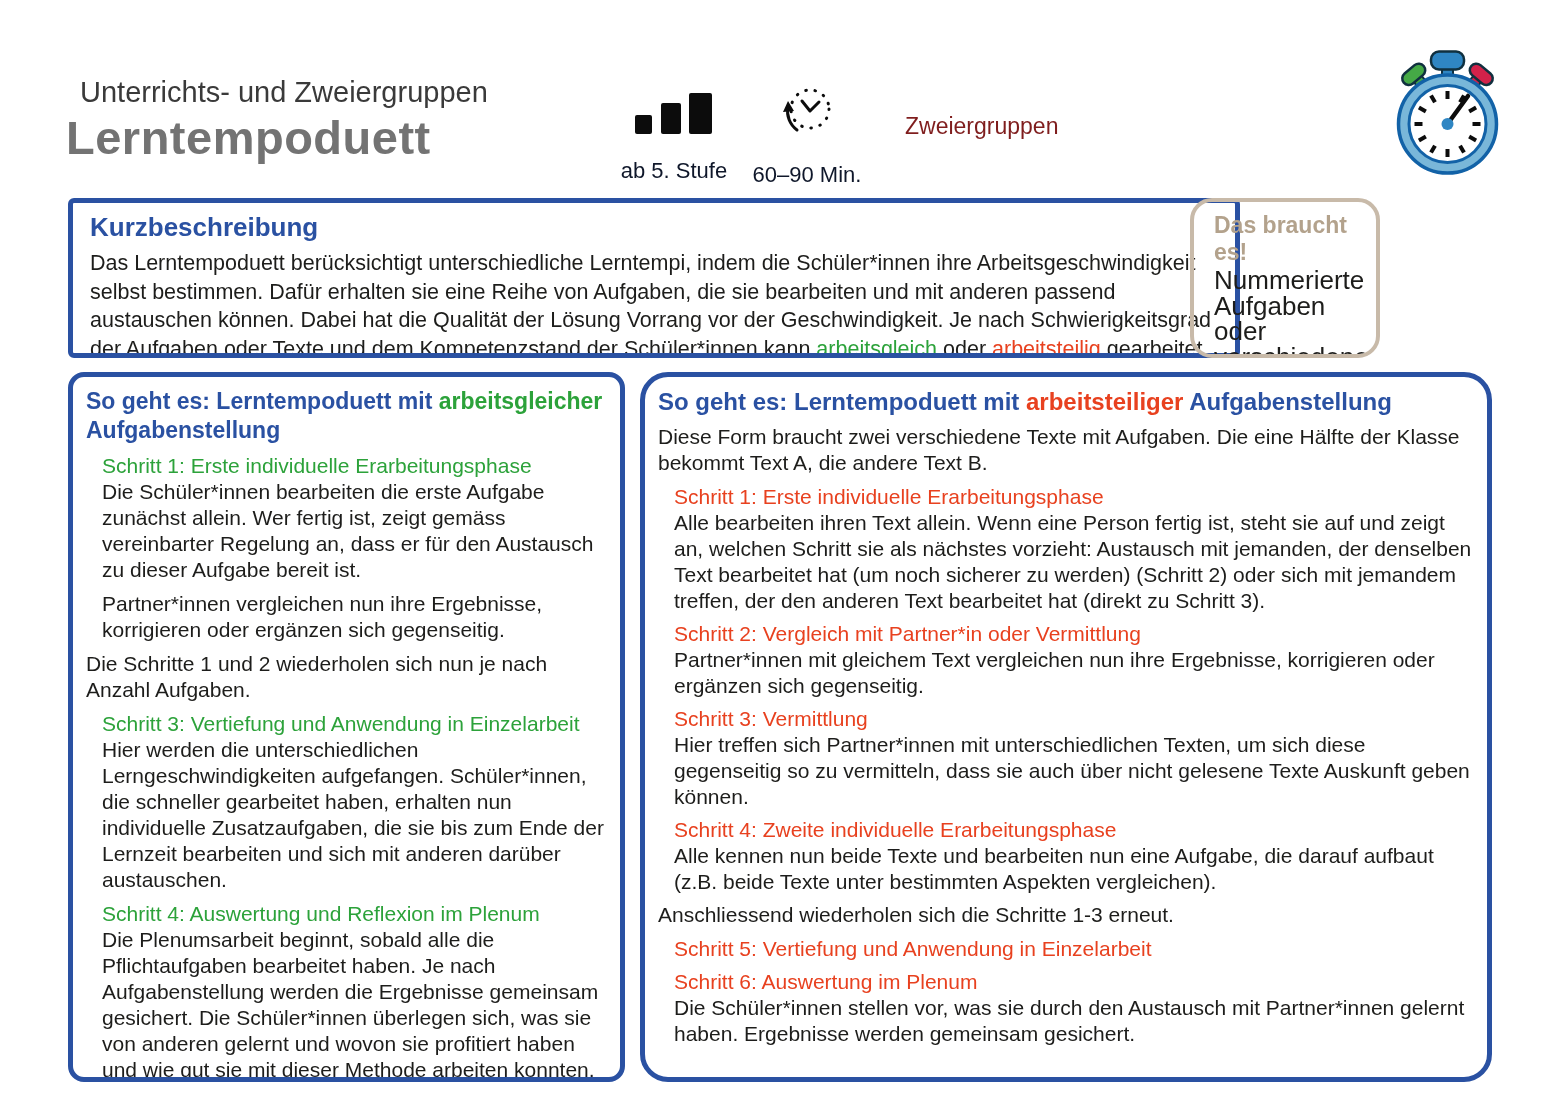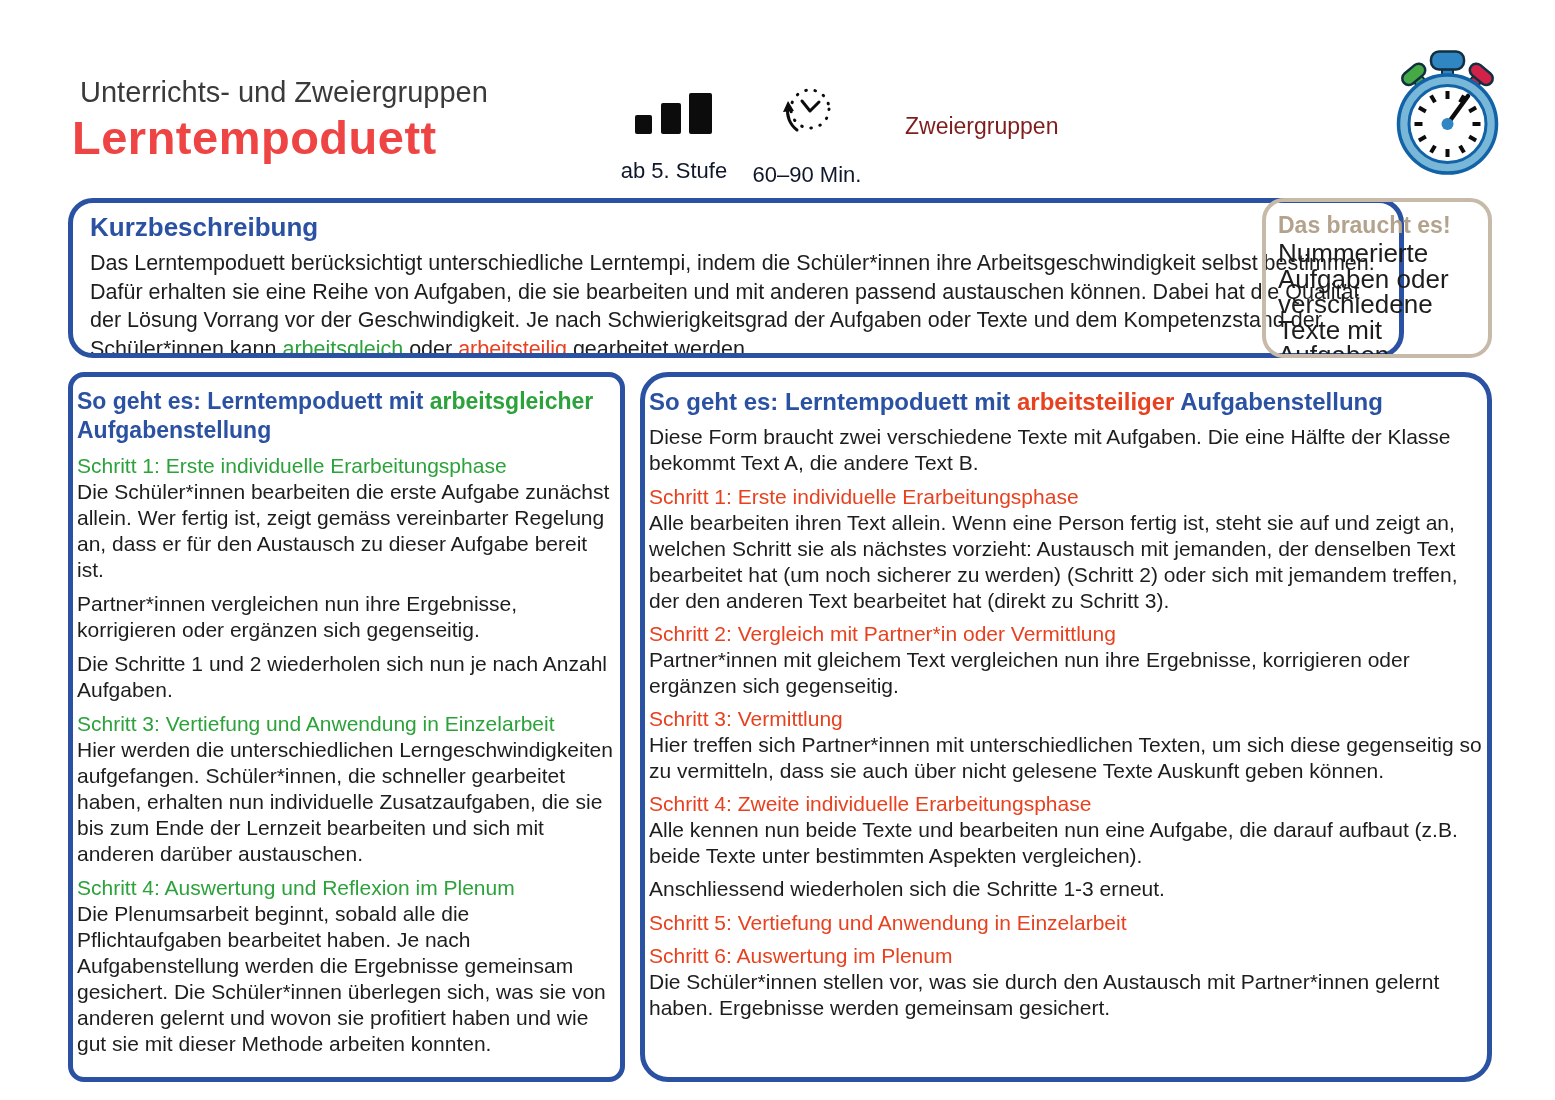--- a/index.html
+++ b/index.html
@@ -2,51 +2,51 @@
 <html><head>
 <meta charset="utf-8">
 <style>
   html,body { margin:0; padding:0; background:#ffffff; }
   .page {
     position:relative; width:1555px; height:1100px; background:#ffffff;
     font-family:"Liberation Sans","DejaVu Sans",sans-serif; color:#1d1d1b; overflow:hidden;
   }
   
   .category { position:absolute; left:80px; top:76px; font-size:29px; color:#3a3a3a; }
-  .main-title { position:absolute; left:72px; top:110px; margin:0; font-size:47px; font-weight:bold; color:#ef4444; letter-spacing:0.5px; }
+  .main-title { position:absolute; left:66px; top:110px; margin:0; font-size:47px; font-weight:bold; color:#737373; letter-spacing:0.5px; }
   .meta-level { position:absolute; left:615px; top:92px; width:118px; text-align:center; }
   .meta-duration { position:absolute; left:748px; top:84px; width:118px; text-align:center; }
   .meta-label { display:block; font-size:22px; color:#0f172a; margin-top:20px; }
   .meta-group { position:absolute; left:905px; top:113px; font-size:23px; color:#7f1d1d; }
   .stopwatch { position:absolute; left:1395px; top:50px; width:105px; height:127px; }
   
   .kurz-box {
-    position:absolute; left:68px; top:198px; width:1336px; height:160px; box-sizing:border-box;
-    border:5px solid #2a51a2; border-radius:25px; padding:6px 17px; overflow:hidden;
+    position:absolute; left:68px; top:198px; width:1172px; height:160px; box-sizing:border-box;
+    border:5px solid #2a51a2; border-radius:6px; padding:6px 17px; overflow:hidden;
   }
   .kurz-box h2 { margin:3px 0 6px 0; font-size:26px; color:#2a51a2; }
   .kurz-box p { margin:0; font-size:21.5px; line-height:28.5px; }
   .need-box {
-    position:absolute; left:1262px; top:198px; width:230px; height:160px; box-sizing:border-box;
-    border:4px solid #c8baa9; border-radius:22px; padding:6px 12px; overflow:hidden;
+    position:absolute; left:1190px; top:198px; width:190px; height:160px; box-sizing:border-box;
+    border:4px solid #c8baa9; border-radius:22px; padding:6px 20px; overflow:hidden;
   }
   .need-box h3 { margin:4px 0 2px 0; font-size:23px; color:#b3a28c; }
   .need-box p { margin:0; font-size:26px; line-height:25.5px; }
   
   .method-box {
     position:absolute; top:372px; height:710px; box-sizing:border-box;
-    border:5px solid #2a51a2; border-radius:16px; padding:6px 4px; overflow:hidden;
+    border:5px solid #2a51a2; border-radius:16px; padding:6px 13px; overflow:hidden;
   }
   .method-box.left  { left:68px;  width:557px; }
   .method-box.right { left:640px; width:852px;border-radius:28px; }
   .method-title { margin:4px 0 8px 0; font-size:23px; line-height:29px; font-weight:bold; color:#2a51a2; }
   .method-box.right .method-title { font-size:24px; }
   .hl-green { color:#2ca23a; }
   .hl-red   { color:#e8411f; }
-  .step { margin:0 0 8px 0; }
+  .step { margin:0 0 8px 16px; }
   .method-box.right .step { margin-bottom:7px; }
   .step-heading { margin:0; font-size:21px; line-height:26px; font-weight:normal; }
   .method-box.left  .step-heading { color:#2ca23a; }
   .method-box.right .step-heading { color:#e8411f; }
   .step-body, .note, .intro { margin:0; font-size:21px; line-height:26px; color:#1d1d1b; }
   .note  { margin:0 0 8px 0; }
   .intro { margin:0 0 8px 0; }
 </style>
 </head>
 <body>

